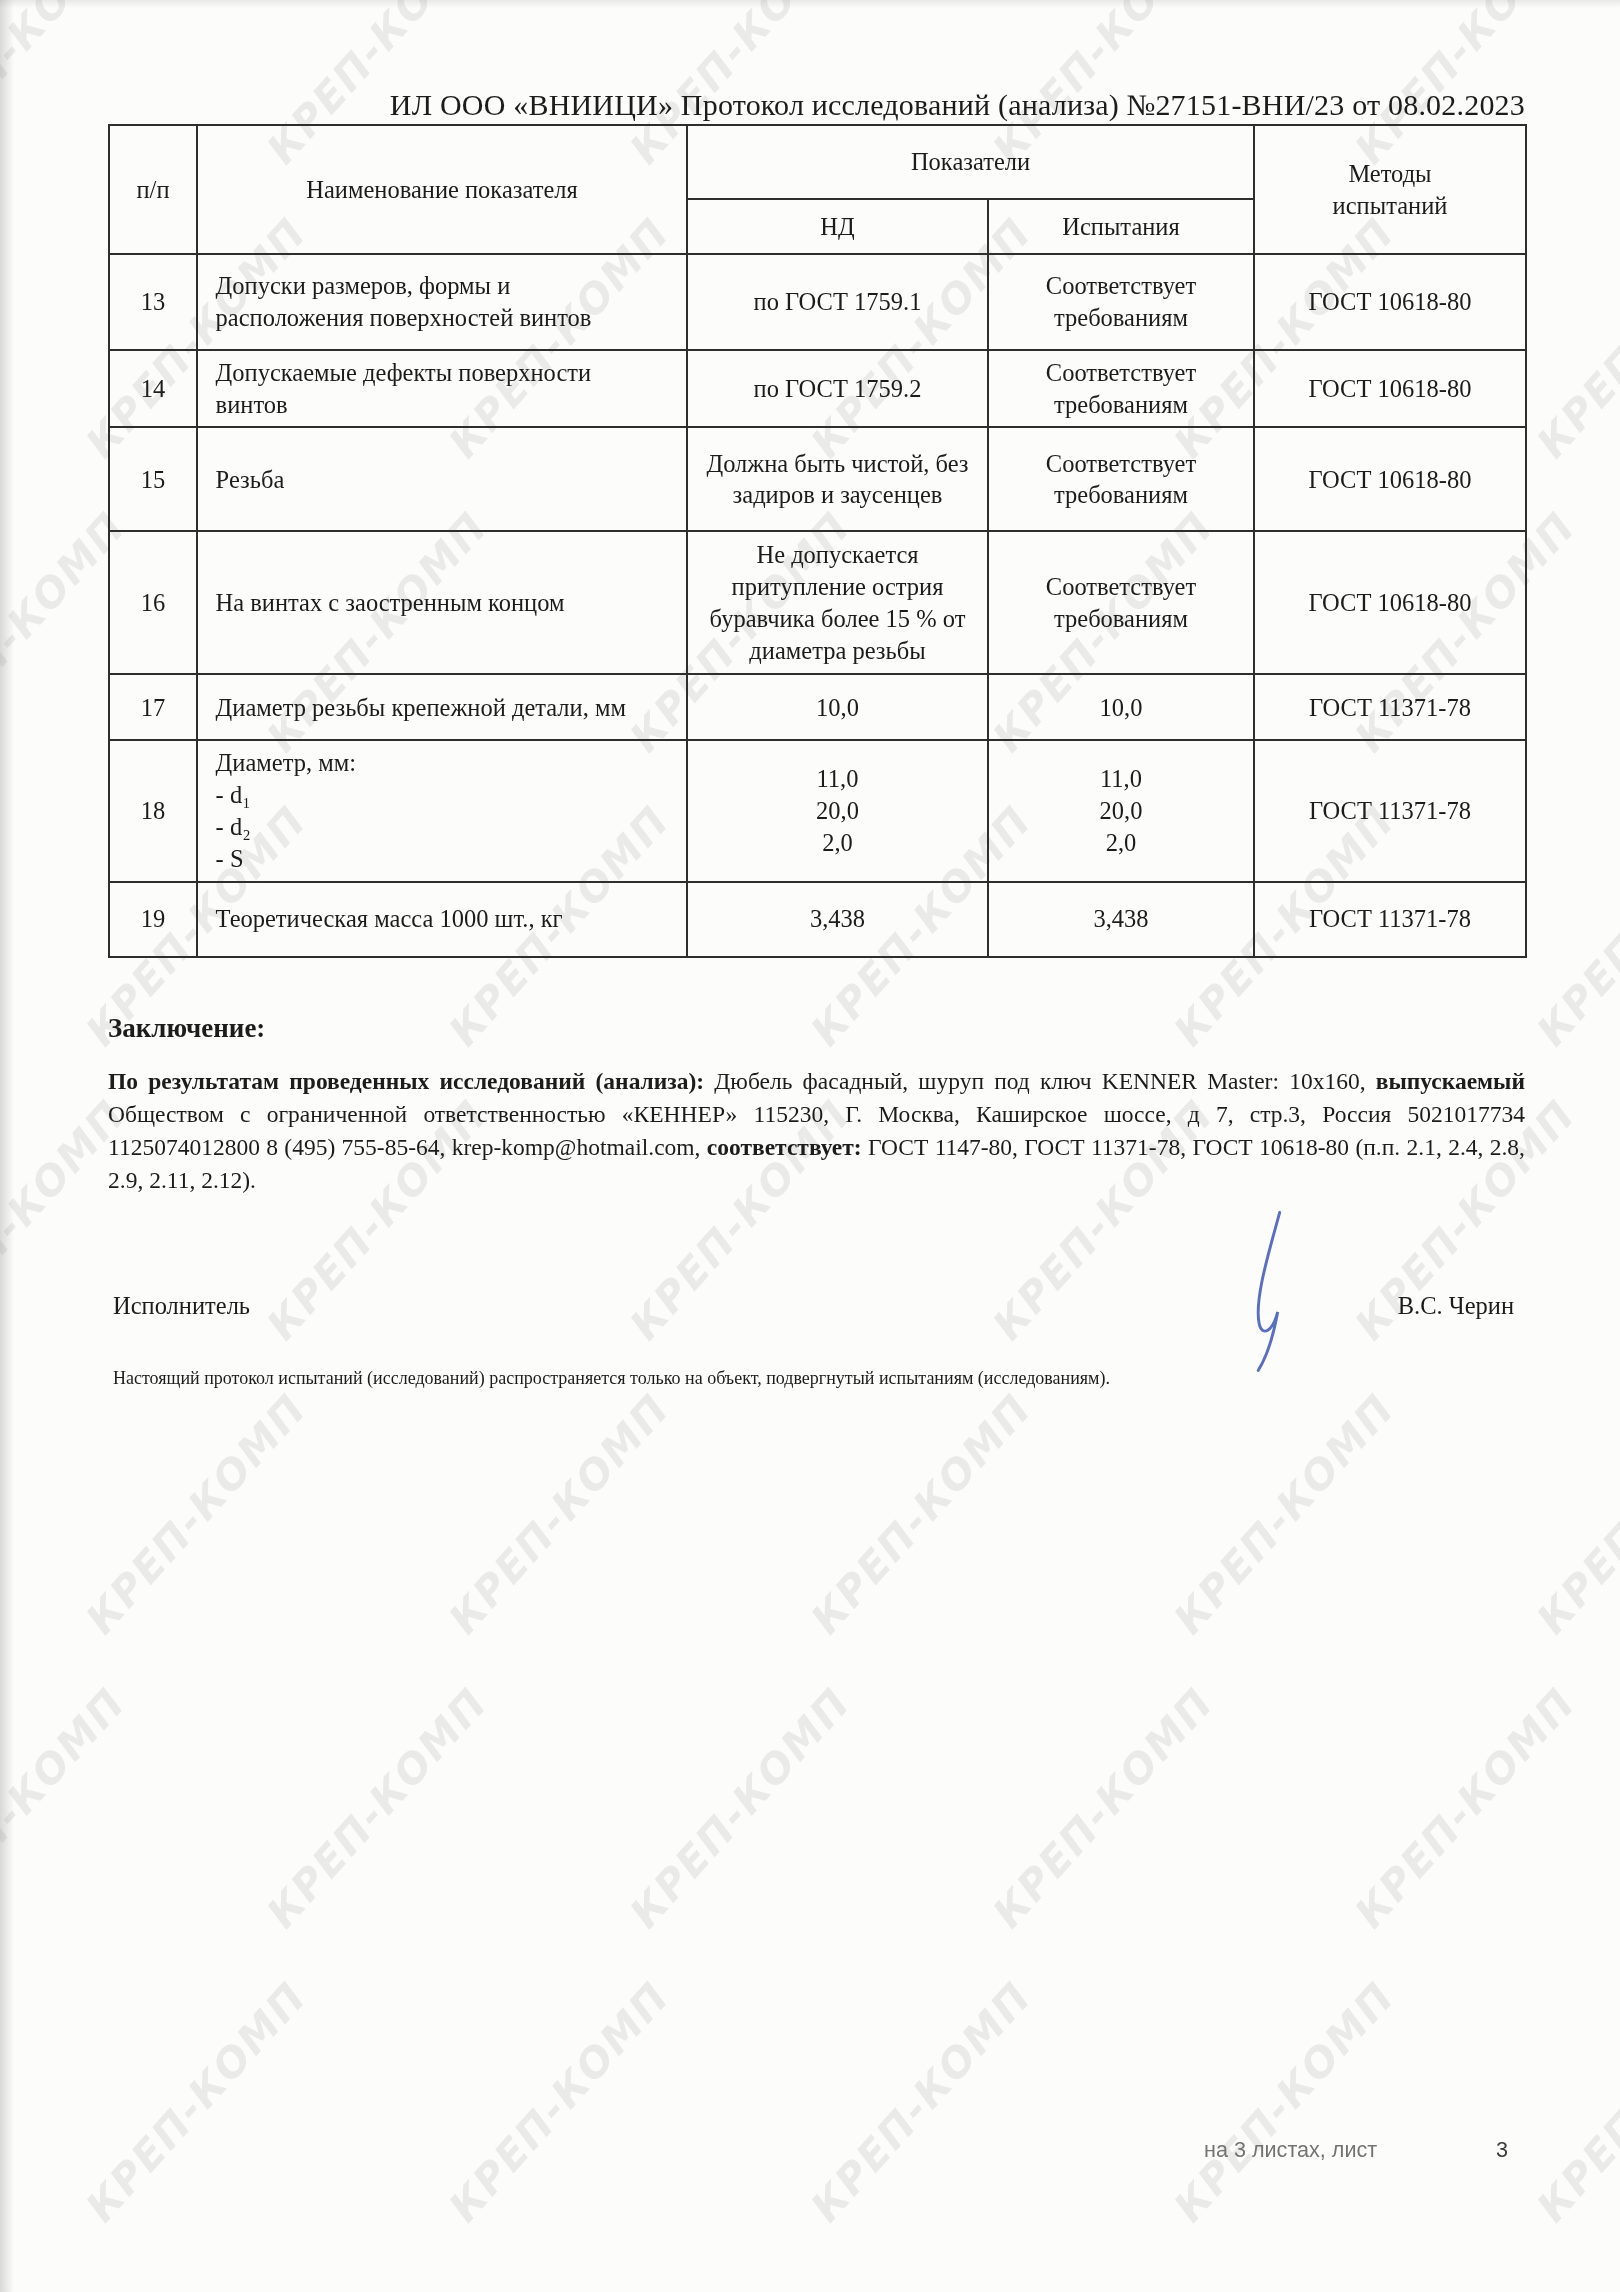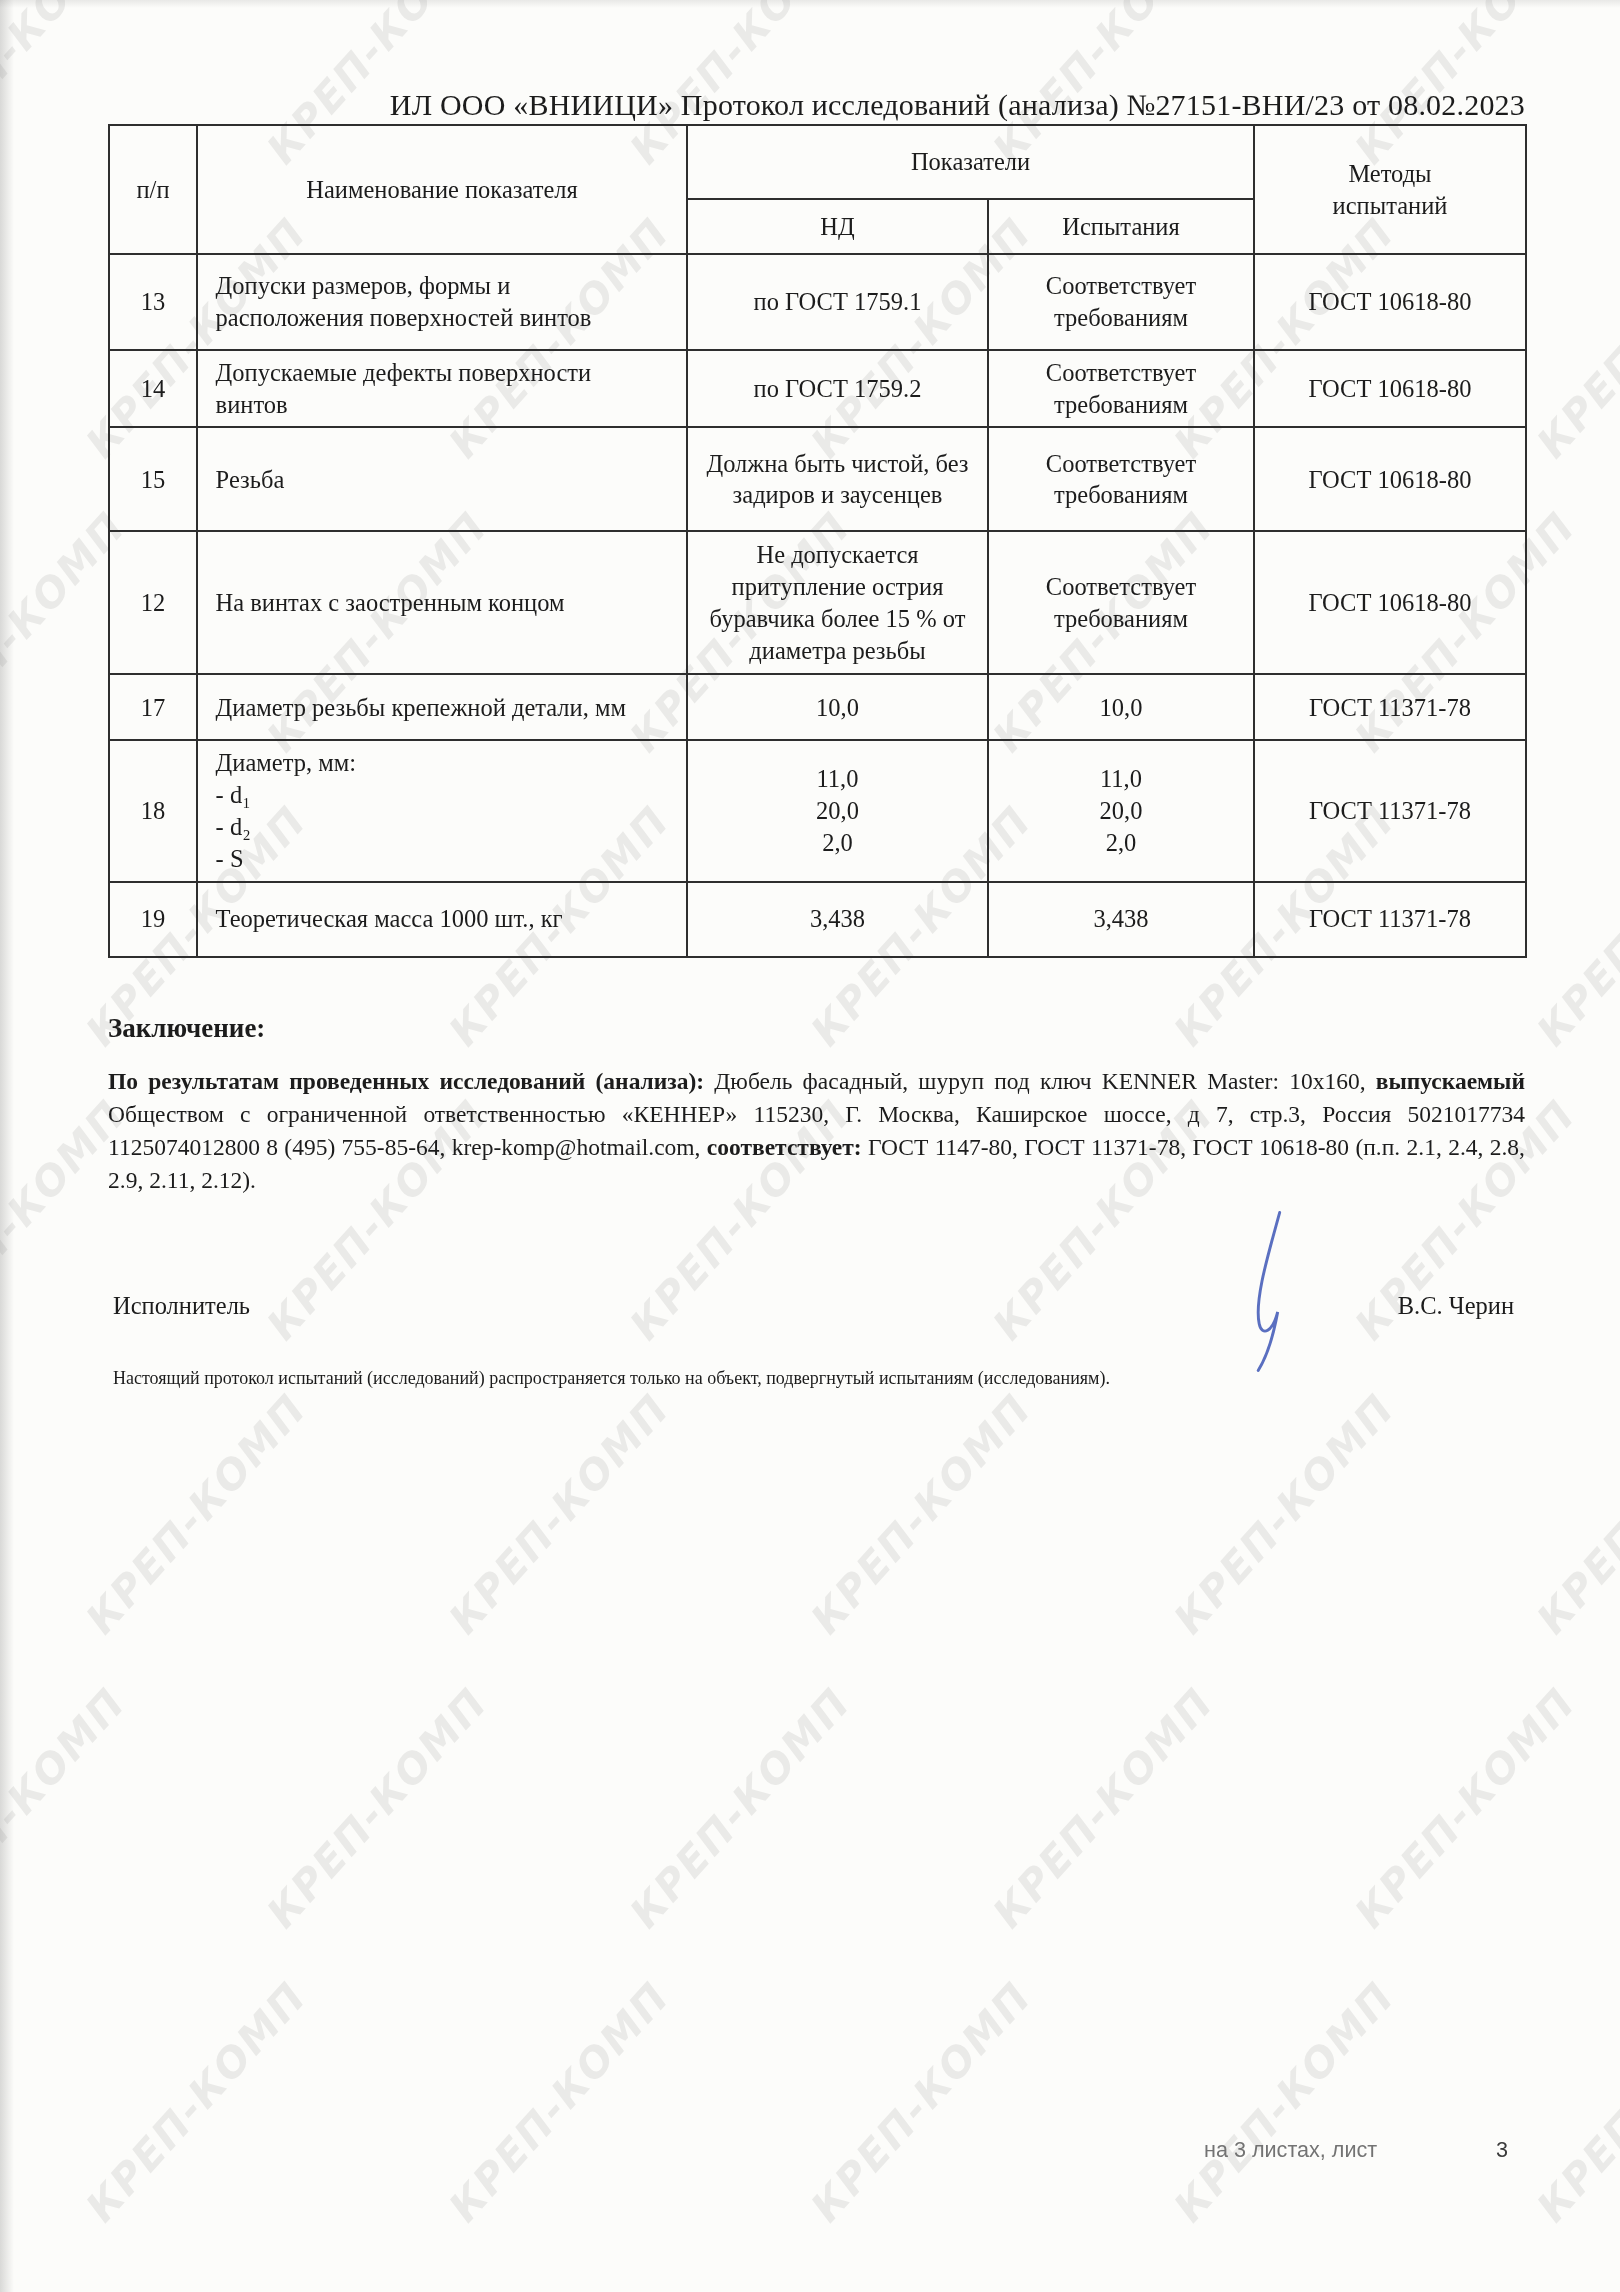--- a/index.html
+++ b/index.html
@@ -177,21 +177,21 @@
       </tr>
       <tr class="r15">
         <td>15</td>
         <td class="cell-name">Резьба</td>
         <td>Должна быть чистой, без задиров и заусенцев</td>
         <td class="preline">Соответствует
 требованиям</td>
         <td>ГОСТ 10618-80</td>
       </tr>
       <tr class="r16">
-        <td>12</td>
+        <td>16</td>
         <td class="cell-name">На винтах с заостренным концом</td>
         <td>Не допускается притупление острия буравчика более 15 % от диаметра резьбы</td>
         <td class="preline">Соответствует
 требованиям</td>
         <td>ГОСТ 10618-80</td>
       </tr>
       <tr class="r17">
         <td>17</td>
         <td class="cell-name">Диаметр резьбы крепежной детали, мм</td>
         <td>10,0</td>

